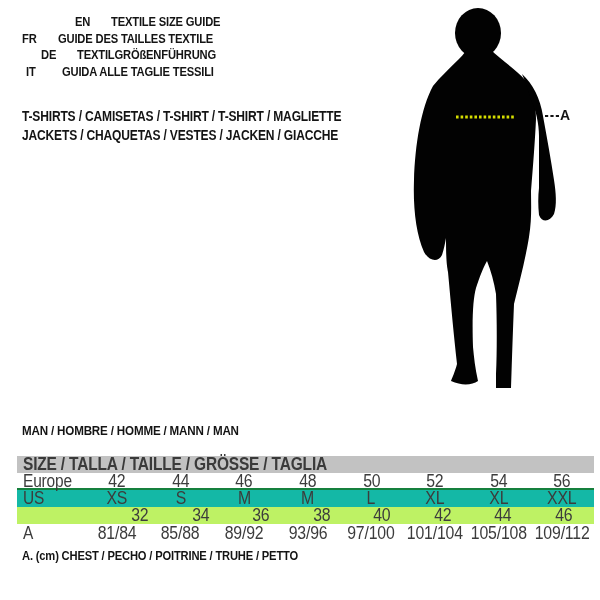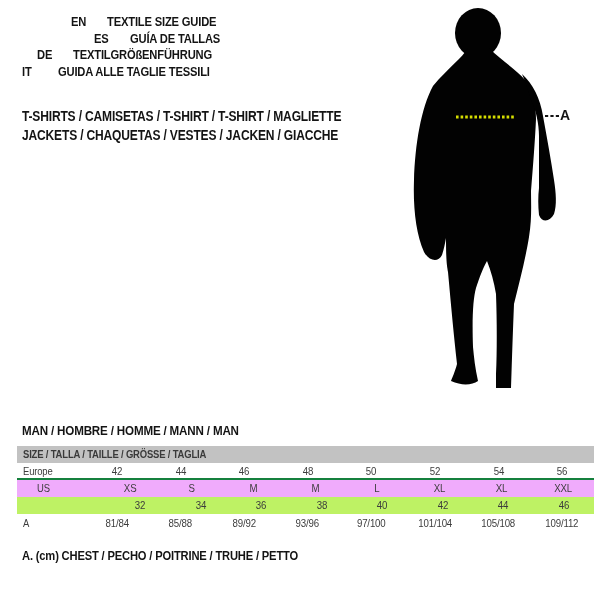--- a/index.html
+++ b/index.html
@@ -20,47 +20,47 @@
   .garment-line{height:18.5px;line-height:18.5px;}
 
   
   .figure-wrap{position:absolute;left:400px;top:0;width:200px;height:400px;}
   .measure-label{position:absolute;left:560px;top:107px;font-size:14px;font-weight:bold;line-height:16px;}
 
   
   .man-title{position:absolute;left:22px;top:423px;font-size:13.5px;font-weight:bold;}
 
   
-  .size-table{position:absolute;left:17px;top:446px;width:577px;font-size:11px;color:#3c3c3c;}
+  .size-table{position:absolute;left:17px;top:456px;width:577px;font-size:18px;color:#3c3c3c;}
   .tbl-header{height:17px;line-height:17px;background:#c2c2c2;color:#3a3a3a;
     font-weight:bold;padding-left:6px;box-sizing:border-box;}
   .tbl-row{display:grid;grid-template-columns:68px repeat(8,1fr);align-items:center;box-sizing:border-box;}
   .tbl-row .lbl{text-align:left;padding-left:6px;}
   .tbl-row .val{text-align:center;}
   .row-europe{height:17px;line-height:16px;border-bottom:2px solid #15803d;background:#ffffff;}
-  .row-us{height:17px;line-height:17px;background:#f0abfc;padding-left:14px;}
+  .row-us{height:17px;line-height:17px;background:#14b8a6;}
   .row-blank{height:17px;line-height:17px;background:#bef264;padding-left:25px;}
   .row-a{height:18px;line-height:18px;background:#ffffff;}
 
   
   .footnote{position:absolute;left:22px;top:548px;font-size:13px;font-weight:bold;}
 </style>
 </head>
 <body>
 
 <div id="canvas">
 
   <div class="lang-block">
     <div class="lang-row">
       <span class="lang-code cond">EN</span>
       <span class="cond">TEXTILE SIZE GUIDE</span>
     </div>
     <div class="lang-row">
-      <span class="lang-code cond">ES</span>
-      <span class="cond">GUÍA DE TALLAS</span>
+      <span class="lang-code cond">FR</span>
+      <span class="cond">GUIDE DES TAILLES TEXTILE</span>
     </div>
     <div class="lang-row">
       <span class="lang-code cond">DE</span>
       <span class="cond">TEXTILGRÖßENFÜHRUNG</span>
     </div>
     <div class="lang-row">
       <span class="lang-code cond">IT</span>
       <span class="cond">GUIDA ALLE TAGLIE TESSILI</span>
     </div>
   </div>

